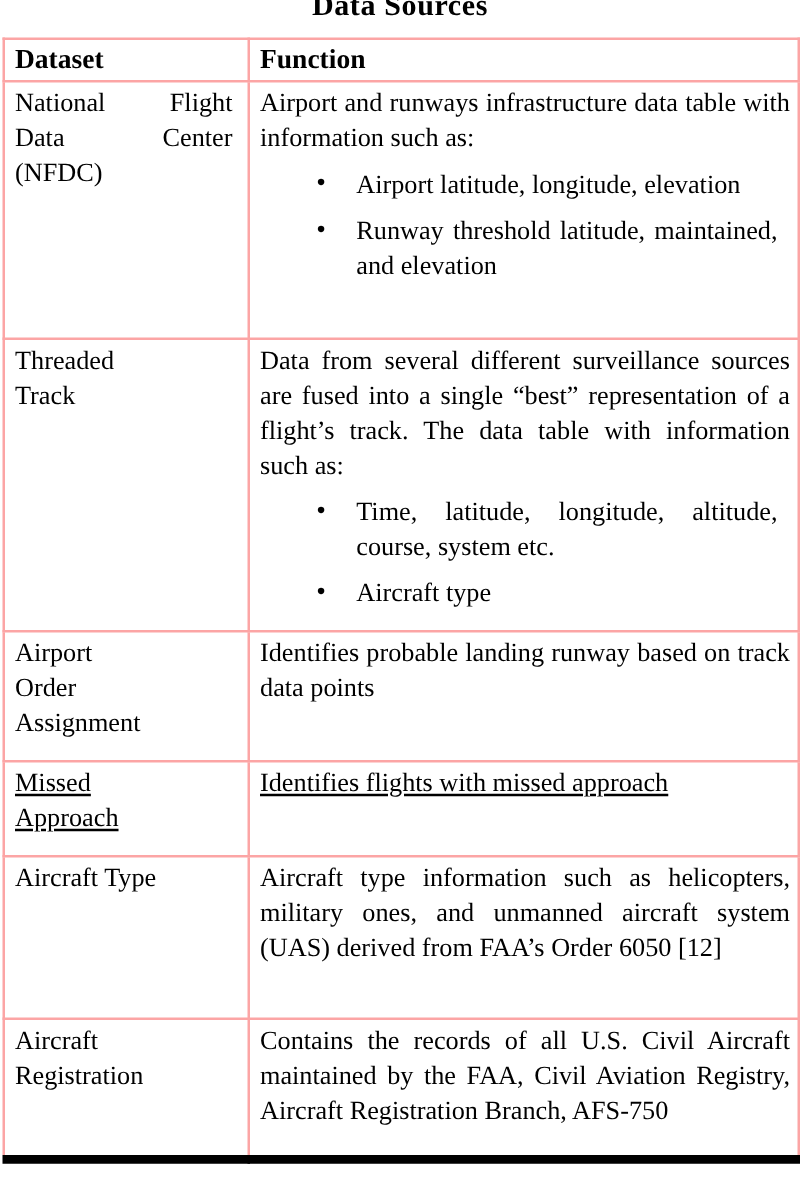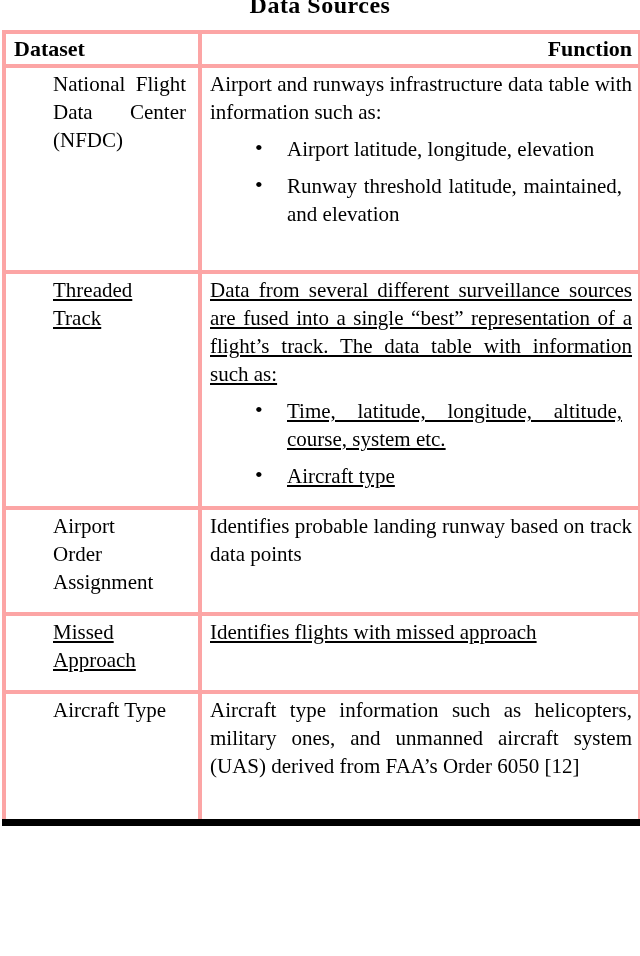--- a/index.html
+++ b/index.html
@@ -32,46 +32,46 @@
     left: 2px;
     width: 636px;
     border-collapse: collapse;
     table-layout: fixed;
     border: 2px solid #000;
     border-bottom: 7px solid #000;
   }
   col.c-dataset { width: 196px; }
   col.c-function { width: 440px; }
   th, td {
-    border: 4px solid #fca5a5;
+    border: 2px solid #fca5a5;
     vertical-align: top;
     font-size: 21px;
     line-height: 28px;
     padding: 2px 6px 16px 8px;
   }
   th {
     font-weight: bold;
     font-size: 22px;
     line-height: 28px;
     padding-top: 1px;
     padding-bottom: 1px;
   }
   th.h-dataset { text-align: left; }
-  th.h-function { text-align: right; }
+  th.h-function { text-align: left; }
 
   tr.r-header { height: 34px; }
   tr.r0 { height: 206px; }
-  tr.r1 { height: 224px; text-decoration: underline; }
+  tr.r1 { height: 224px; }
   tr.r2 { height: 90px; border-radius: 24px; }
   tr.r3 { height: 68px; text-decoration: underline; }
   tr.r4 { height: 130px; }
   tr.r5 { height: 112px; }
 
   td.dataset-cell { padding-right: 12px; }
-  .ds-line { text-align: left; margin-left: 39px; }
+  .ds-line { text-align: left; }
   td.stretch .ds-line {
     text-align: justify;
     text-align-last: justify;
   }
   .func-text {
     text-align: justify;
     text-align-last: left;
   }
   ul.bullet-list {
     list-style: none;
@@ -172,14 +172,23 @@
 
   <tr class="r4">
     <td class="dataset-cell">
       <div class="ds-line">Aircraft Type</div>
     </td>
     <td class="function-cell">
       <div class="func-text">Aircraft type information such as helicopters, military ones, and unmanned aircraft system (UAS) derived from FAA’s Order 6050 [12]</div>
     </td>
   </tr>
 
+  <tr class="r5">
+    <td class="dataset-cell">
+      <div class="ds-line">Aircraft</div>
+      <div class="ds-line">Registration</div>
+    </td>
+    <td class="function-cell">
+      <div class="func-text">Contains the records of all U.S. Civil Aircraft maintained by the FAA, Civil Aviation Registry, Aircraft Registration Branch, AFS-750</div>
+    </td>
+  </tr>
 </tbody>
   </table>
 
 </body></html>

